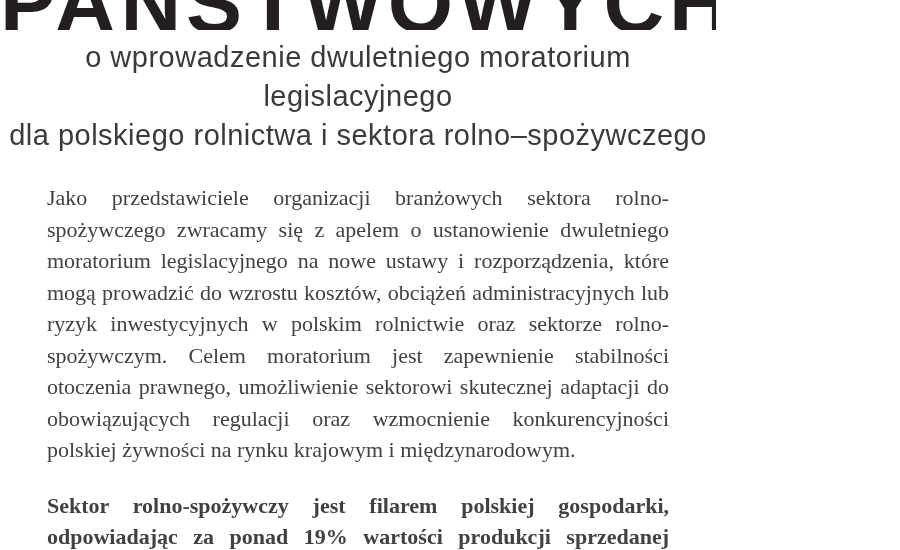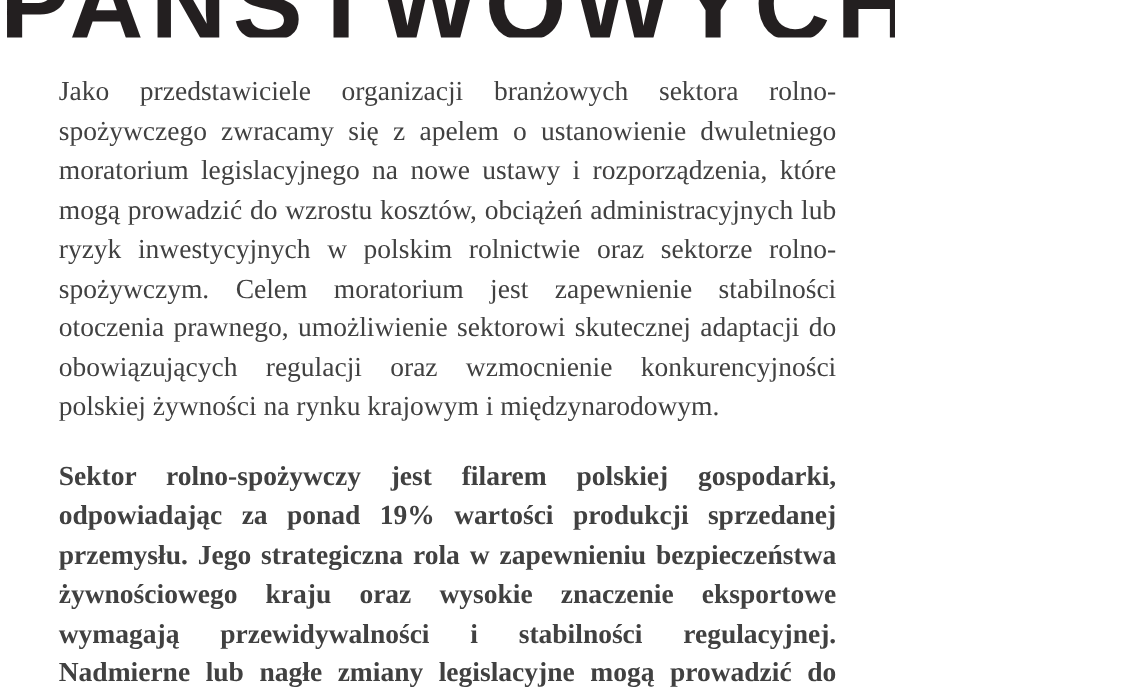--- a/index.html
+++ b/index.html
@@ -68,19 +68,23 @@
 </style>
 </head>
 <body>
 
 <div class="page">
 
   <div class="masthead">
     <div class="big-title">PAŃSTWOWYCH</div>
   </div>
 
+  <h2 class="subtitle">
+    <span class="sub-line">o wprowadzenie dwuletniego moratorium legislacyjnego</span>
+    <span class="sub-line">dla polskiego rolnictwa i sektora rolno–spożywczego</span>
+  </h2>
 
   <div class="body-text">
     <p>Jako przedstawiciele organizacji branżowych sektora rolno-spożywczego zwracamy się z apelem o ustanowienie dwuletniego moratorium legislacyjnego na nowe ustawy i rozporządzenia, które mogą prowadzić do wzrostu kosztów, obciążeń administracyjnych lub ryzyk inwestycyjnych w polskim rolnictwie oraz sektorze rolno-spożywczym. Celem moratorium jest zapewnienie stabilności otoczenia prawnego, umożliwienie sektorowi skutecznej adaptacji do obowiązujących regulacji oraz wzmocnienie konkurencyjności polskiej żywności na rynku krajowym i międzynarodowym.</p>
     <p>Sektor rolno-spożywczy jest filarem polskiej gospodarki, odpowiadając za ponad 19% wartości produkcji sprzedanej przemysłu. Jego strategiczna rola w zapewnieniu bezpieczeństwa żywnościowego kraju oraz wysokie znaczenie eksportowe wymagają przewidywalności i stabilności regulacyjnej. Nadmierne lub nagłe zmiany legislacyjne mogą prowadzić do wzrostu kosztów produkcji, obniżenia rentowności gospodarstw oraz osłabienia pozycji polskich producentów na rynku europejskim i globalnym.</p>
   </div>
 
 </div>
 
 </body></html>

